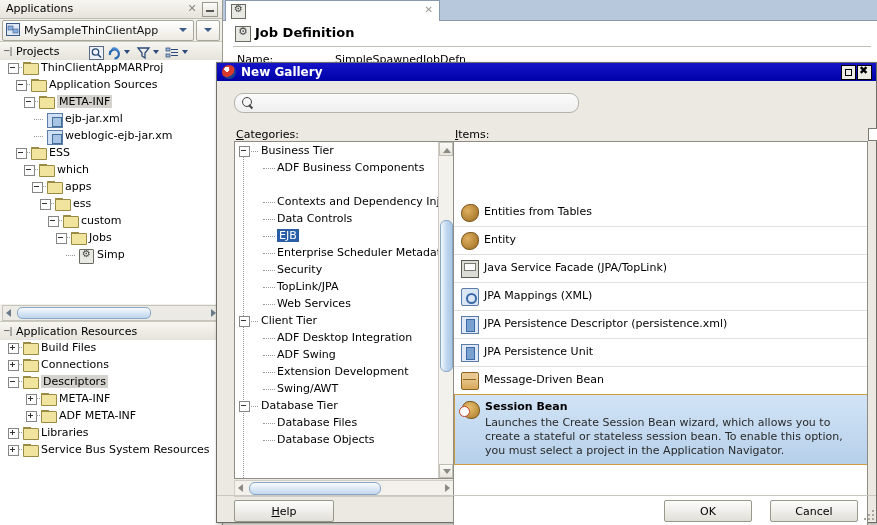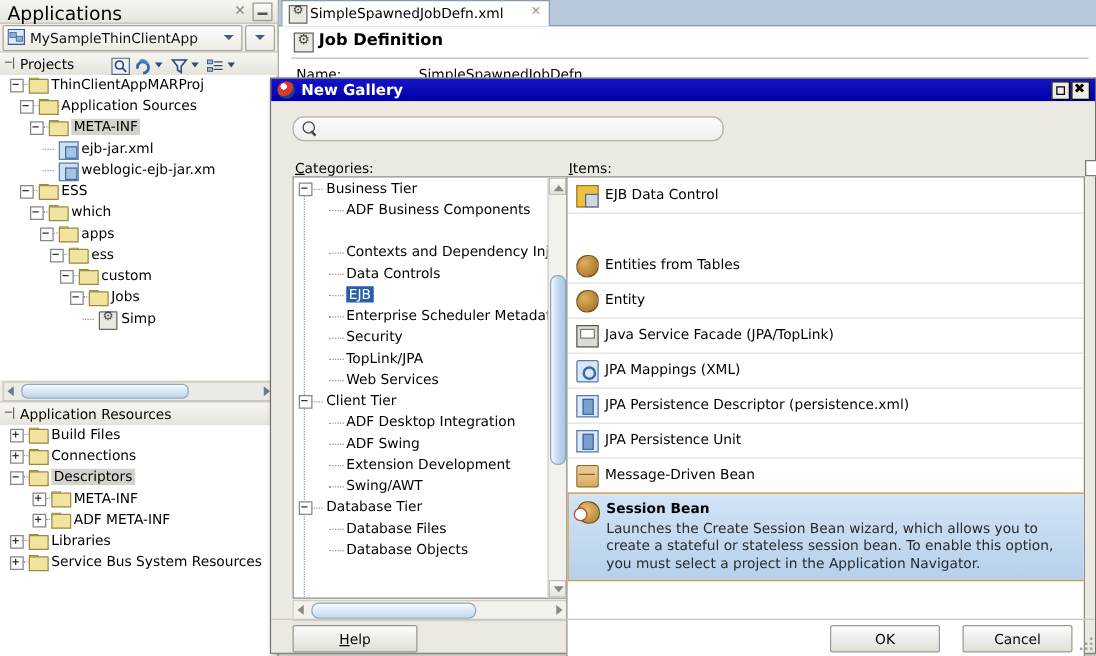--- a/index.html
+++ b/index.html
@@ -12,21 +12,21 @@
   }
   #root { position: relative; width: 877px; height: 525px; }
 
   
   .ide-bg { position:absolute; inset:0; background:#eceae4; }
 
   
   .nav-panel { position:absolute; left:0; top:0; width:222px; height:525px; background:#f0efe9; border-right:1px solid #9a9a8e; }
 
   .panel-head { position:relative; height:18px; background:linear-gradient(#f7f6f1,#e6e4dc); border-bottom:1px solid #bdbcb2; }
-  .panel-head .ttl { position:absolute; left:6px; top:2px; font-size:15px; color:#000; }
+  .panel-head .ttl { position:absolute; left:6px; top:2px; font-size:11px; color:#000; }
   .panel-head .min-btn { position:absolute; right:4px; top:2px; width:14px; height:13px; border:1px solid #9a9a90; background:linear-gradient(#fcfcfa,#e2e0d8); }
   .panel-head .min-btn::after { content:""; position:absolute; left:3px; top:7px; width:8px; height:2px; background:#555; }
   .panel-head .x-btn { position:absolute; right:24px; top:2px; width:12px; height:13px; color:#8a8a80; font-size:11px; text-align:center; line-height:13px; }
 
   .app-combo { position:absolute; left:2px; top:20px; width:190px; height:19px; border:1px solid #a8a79c; background:linear-gradient(#ffffff,#eceae2); border-radius:2px; }
   .app-combo .ic { position:absolute; left:3px; top:2px; width:14px; height:13px; }
   .app-combo .lbl { position:absolute; left:21px; top:3px; font-size:11px; color:#111; }
   .app-combo .arw { position:absolute; right:6px; top:7px; width:0;height:0;border-left:4px solid transparent;border-right:4px solid transparent;border-top:4px solid #3c5a8a; }
   .app-extra { position:absolute; left:196px; top:20px; width:22px; height:19px; border:1px solid #a8a79c; background:linear-gradient(#ffffff,#eceae2); border-radius:2px; }
   .app-extra .arw { position:absolute; left:7px; top:7px; width:0;height:0;border-left:4px solid transparent;border-right:4px solid transparent;border-top:4px solid #3c5a8a; }
@@ -179,21 +179,20 @@
 <body>
 
 <div id="root">
 
   <div class="ide-bg"></div>
 
   <div class="editor-area">
     <div class="ed-tabbar">
       <div class="ed-tab" id="edTab" style="width: 201px;">
         <span class="ic"></span>
-        <span class="lbl">SimpleSpawnedJobDefn.xml</span>
         <span class="cls">✕</span>
       </div>
     </div>
     <div class="ed-title">
       <span class="ic"></span>
       <span class="tx">Job Definition</span>
     </div>
     <div class="ed-sep"></div>
     <div class="ed-field-lbl">Name:</div>
     <div class="ed-field-val">SimpleSpawnedJobDefn</div>
@@ -542,24 +541,20 @@
         </div>
       </div>
 
       <div class="cat-hscroll">
         <span class="la"></span>
         <span class="thumb"></span>
         <span class="ra"></span>
       </div>
 
       <div class="items-panel" id="itemsPanel">
-          <div class="irow" style="top:0px">
-            <span class="ic ic-ejbdc"></span>
-            <span class="lbl">EJB Data Control</span>
-          </div>
           <div class="irow" style="top:56px">
             <span class="ic ic-bean"></span>
             <span class="lbl">Entities from Tables</span>
           </div>
           <div class="irow" style="top:84px">
             <span class="ic ic-bean"></span>
             <span class="lbl">Entity</span>
           </div>
           <div class="irow" style="top:112px">
             <span class="ic ic-jsf"></span>

